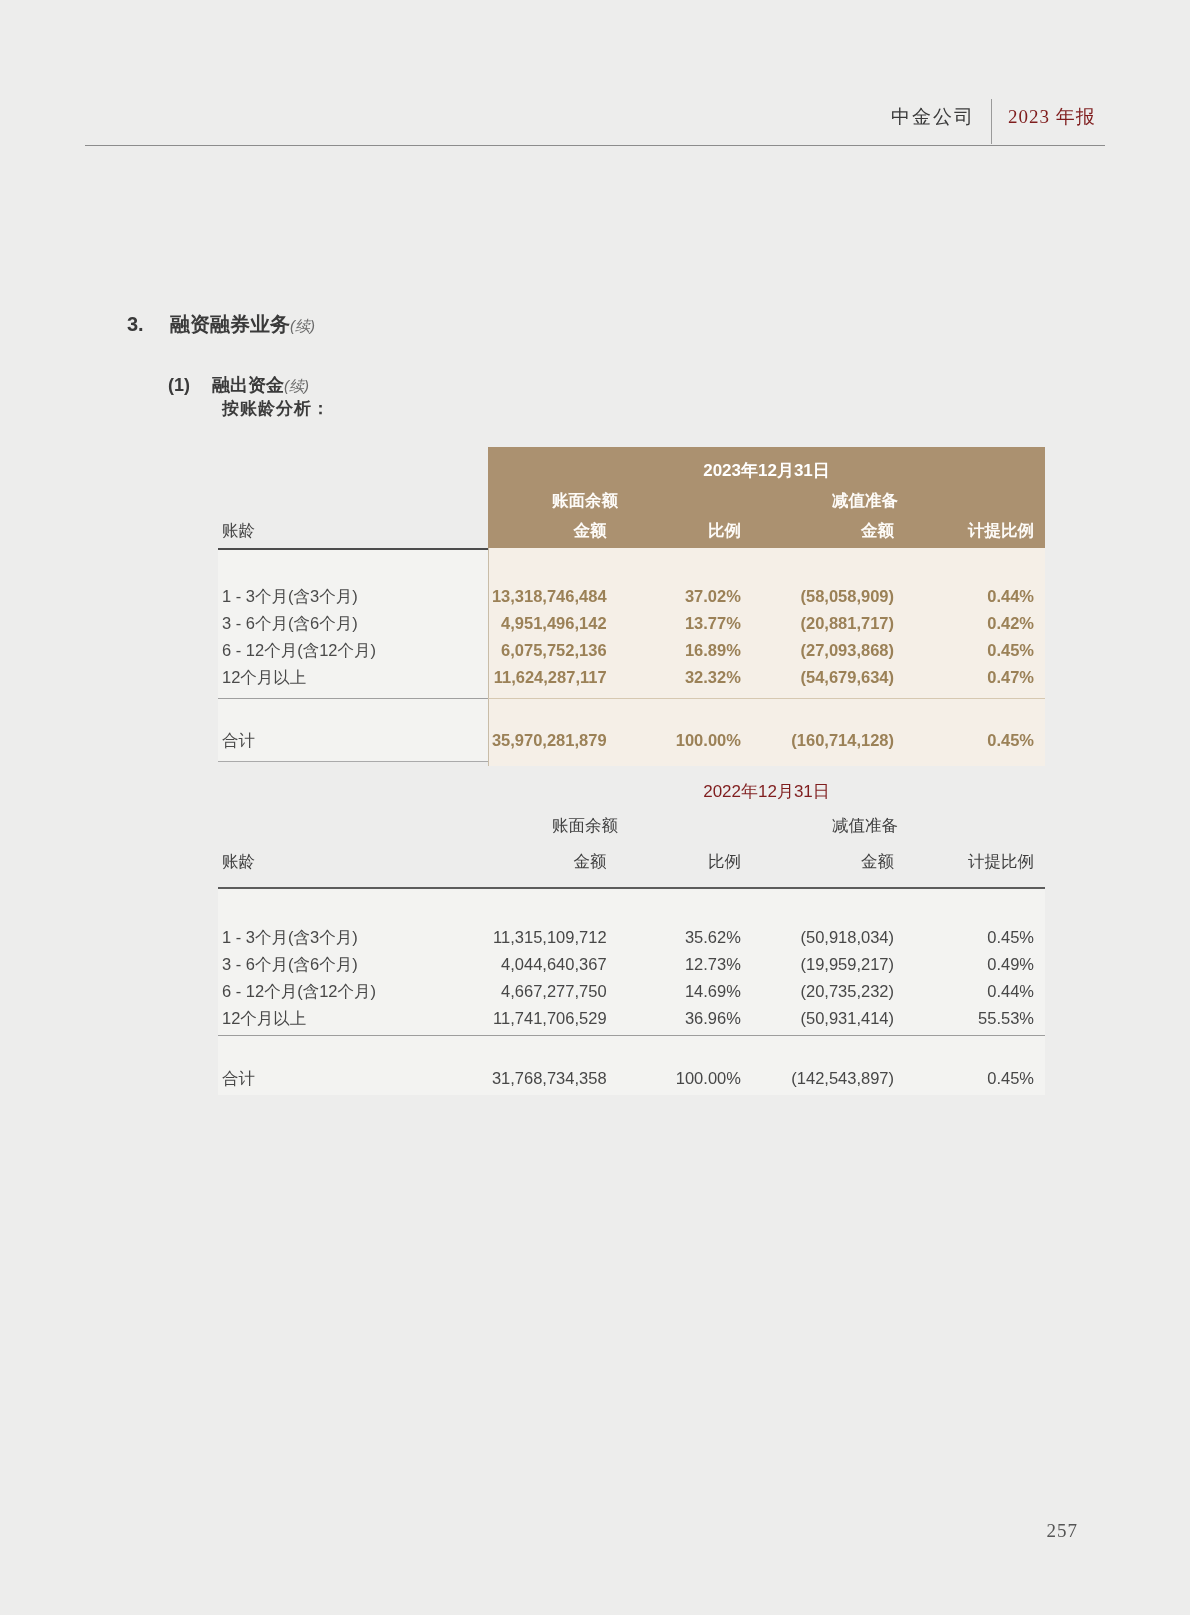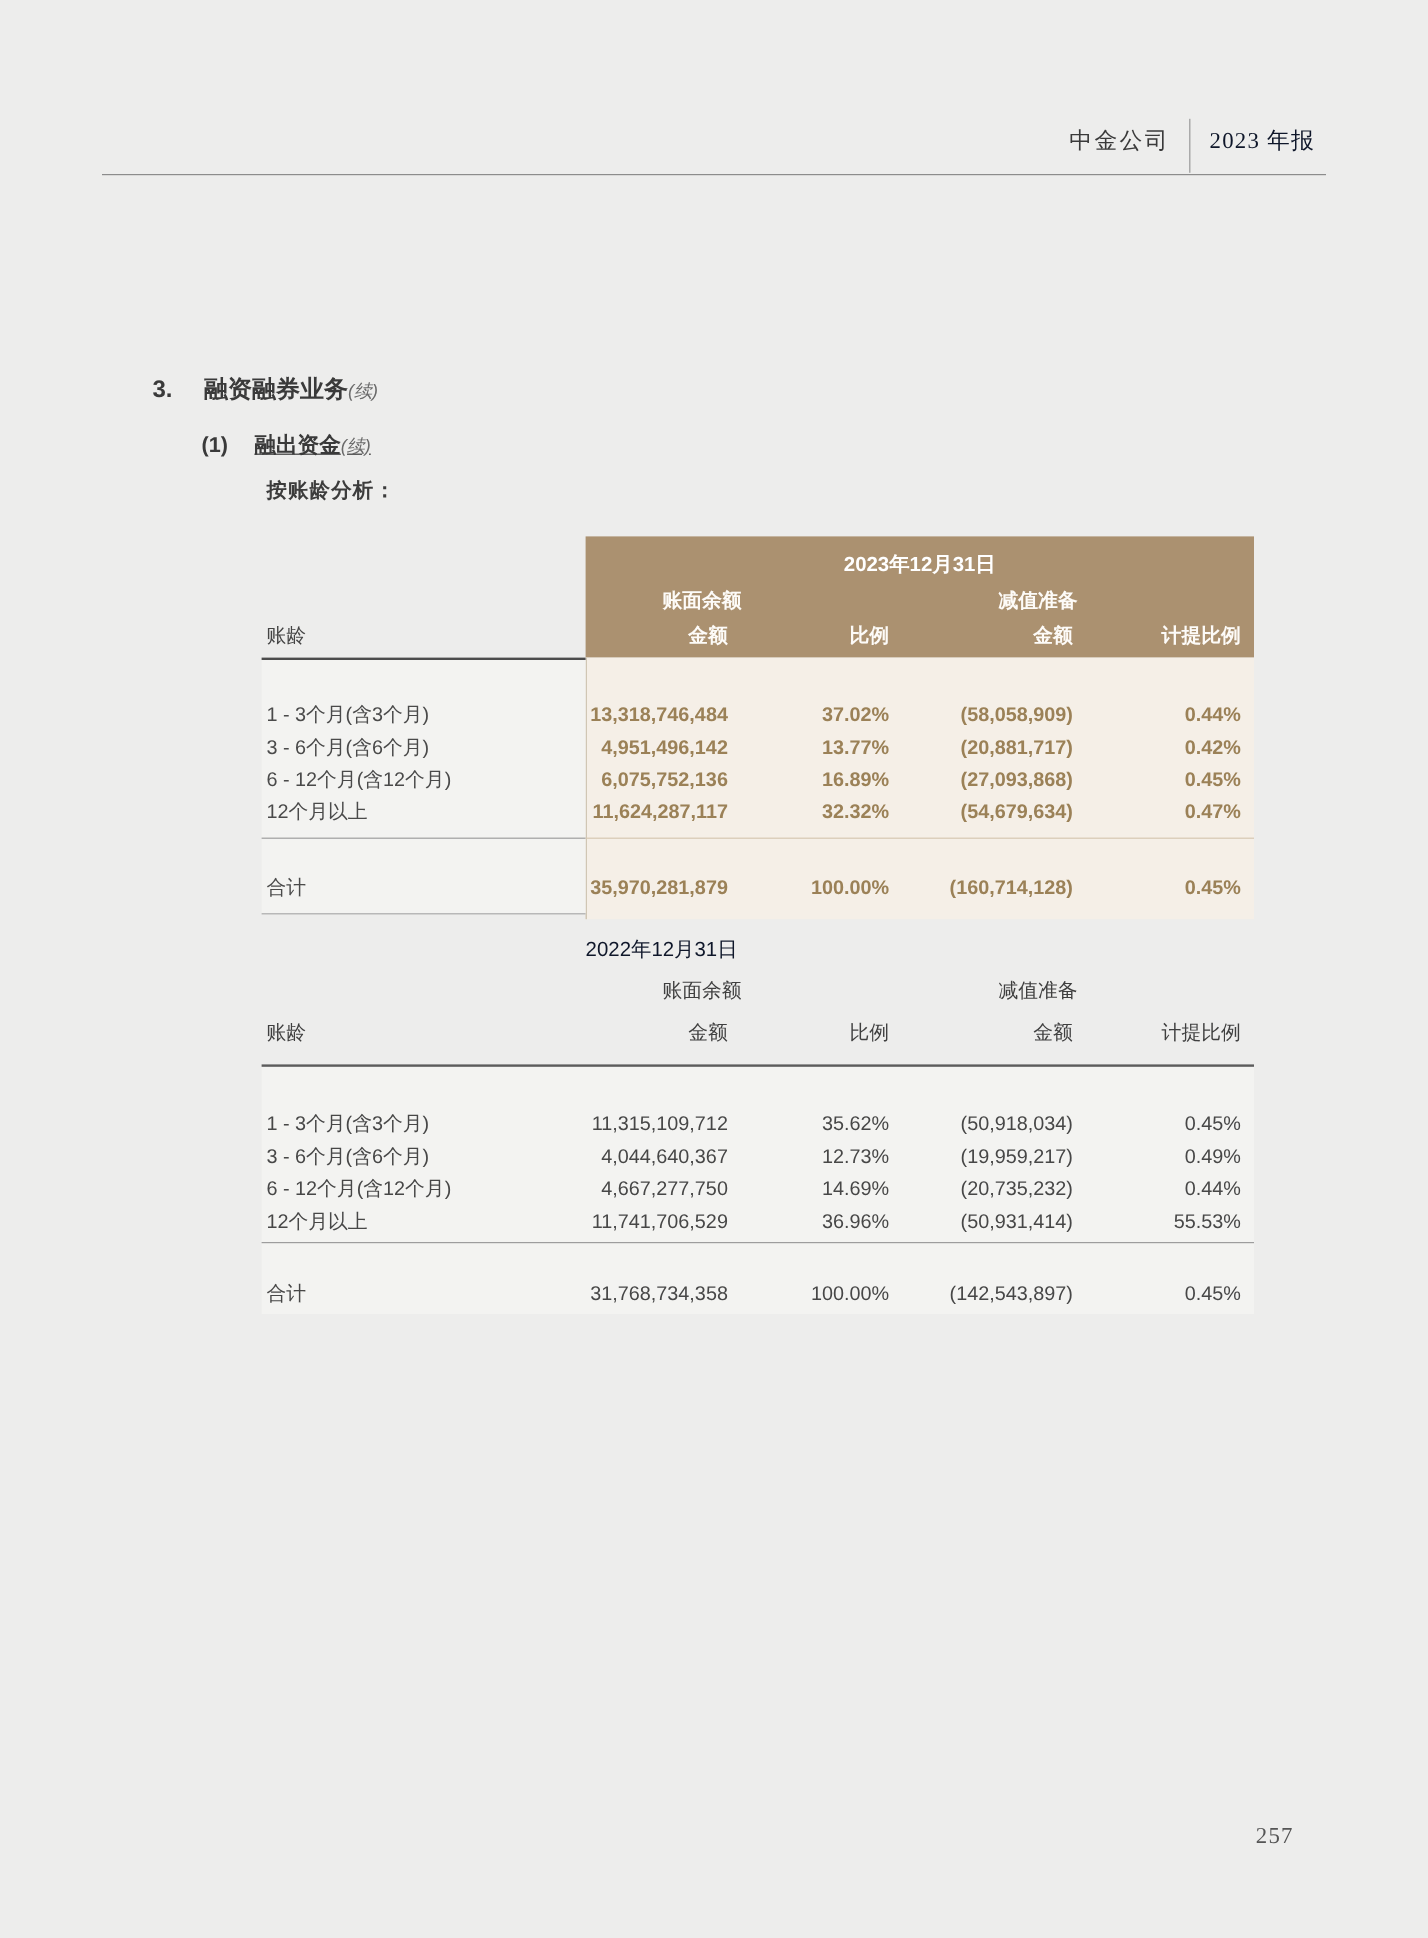--- a/index.html
+++ b/index.html
@@ -5,29 +5,29 @@
   * { margin:0; padding:0; box-sizing:border-box; }
   html,body { background:#e4e4e4; }
   .page {
     position:relative; width:1190px; height:1615px; margin:0 auto;
     background:#EDEDEC; overflow:hidden;
     font-family:"Liberation Sans", sans-serif; color:#3e3e3e;
   }
   
   .hdr-company { position:absolute; top:104px; right:215px; font-family:"Liberation Serif", serif; font-size:19px; color:#3a3a3a; letter-spacing:2px; }
   .hdr-divider { position:absolute; top:99px; left:991px; width:1px; height:45px; background:#9a9a9a; }
-  .hdr-report  { position:absolute; top:104px; left:1008px; font-family:"Liberation Serif", serif; font-size:19px; color:#0f172a; letter-spacing:1px; }
+  .hdr-report  { position:absolute; top:104px; left:1008px; font-family:"Liberation Serif", serif; font-size:19px; color:#7f1d1d; letter-spacing:1px; }
   .hdr-rule    { position:absolute; top:145px; left:85px; width:1020px; height:1px; background:#8c8c8c; }
 
   
   .h1 { position:absolute; top:258px; left:85px; font-size:23px; font-weight:700; color:#a3885c; letter-spacing:1px; }
   .h1 .cont { font-size:18px; font-weight:400; font-style:italic; color:#b19b73; letter-spacing:0; }
   .h2 { position:absolute; top:311px; left:127px; font-size:20px; font-weight:700; color:#3a3a3a; }
   .h2 .num { display:inline-block; width:43px; }
-  .h3 { position:absolute; top:359px; left:168px; font-size:18px; font-weight:700; color:#3a3a3a;text-decoration:underline; }
+  .h3 { position:absolute; top:373px; left:168px; font-size:18px; font-weight:700; color:#3a3a3a; }
   .h3 .num { display:inline-block; width:44px; }
   .cont-dark { font-size:15px; font-weight:400; font-style:italic; color:#6a6a6a; }
   .note { position:absolute; top:397px; left:222px; font-size:17px; font-weight:600; color:#3c3c3c; letter-spacing:1px; }
 
   
   .tbl { position:absolute; left:218px; width:827px; }
   .trow { position:absolute; left:0; width:816px; display:flex; height:27px; line-height:27px; font-size:16.5px;gap:12px; }
   .c1 { width:270px; padding-left:4px; text-align:left; }
   .c2 { width:130px; text-align:right; }
   .c3 { width:130px; text-align:right; }
@@ -45,21 +45,21 @@
   .t1-cols { top:70px; }
   .t1-cols .c1 { color:#444444; }
   .t1-cols .c2,.t1-cols .c3,.t1-cols .c4,.t1-cols .c5 { color:#fdfbf8; font-weight:600; }
   .t1 .data .c1 { color:#4a4a4a; }
   .t1 .data .c2,.t1 .data .c3,.t1 .data .c4,.t1 .data .c5 { color:#9b8157; font-weight:700; }
   .t1-sep-l { position:absolute; left:0; top:251px; width:270px; height:1px; background:#9f9f9f; }
   .t1-sep-r { position:absolute; left:270px; top:251px; width:557px; height:1px; background:#D6C8B1; }
 
   
   .t2 { top:770px; height:330px; }
-  .t2-title { position:absolute; left:270px; top:10px; width:557px; text-align:left; color:#0f172a; font-size:17px; }
+  .t2-title { position:absolute; left:270px; top:10px; width:557px; text-align:center; color:#7f1d1d; font-size:17px; }
   .t2-grp1 { position:absolute; left:0; top:45px; width:400px; text-align:right; color:#3f3f3f; font-size:16.5px; }
   .t2-grp2 { position:absolute; left:0; top:45px; width:680px; text-align:right; color:#3f3f3f; font-size:16.5px; }
   .t2-cols { top:78px; color:#3f3f3f; }
   .t2-rule { position:absolute; left:0; top:117px; width:827px; height:2px; background:#5c5c5c; }
   .t2-body { position:absolute; left:0; top:119px; width:827px; height:206px; background:#F3F3F1; }
   .t2 .data { color:#474747; }
   .t2-sep { position:absolute; left:0; top:265px; width:827px; height:1px; background:#9d9d9d; }
 
   .page-num { position:absolute; top:1520px; right:112px; font-family:"Liberation Serif", serif; font-size:19px; color:#555555; letter-spacing:1px; }
 </style>

